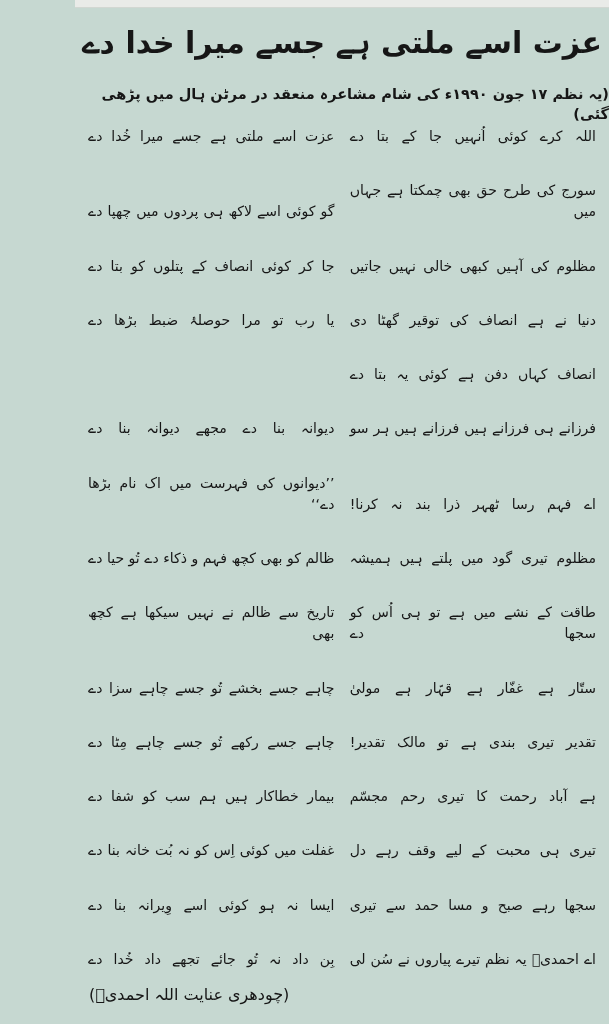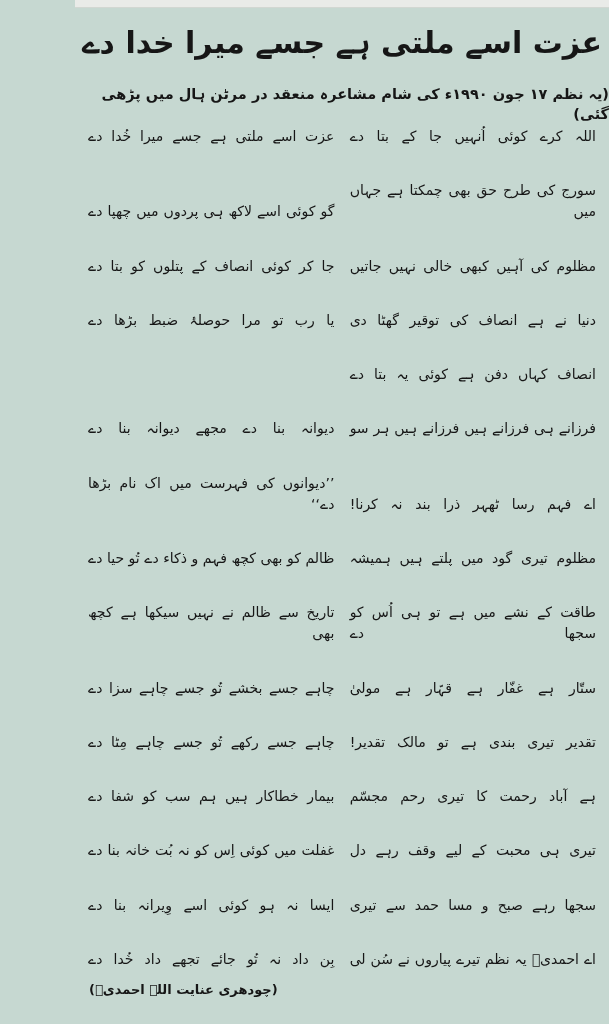--- a/index.html
+++ b/index.html
@@ -80,24 +80,24 @@
   .misra .inner {
     display: inline-block;
     width: 100%;
     text-align: justify;
     text-align-last: justify;
     white-space: normal;
   }
   .attribution {
     position: absolute;
     left: 14px;
-    bottom: 27px;
+    bottom: 20px;
     direction: rtl;
-    font-size: 13px;
-    font-weight: bold;
+    font-size: 16px;
+    font-weight: normal;
   }
 </style>
 </head>
 <body style="--bg: #c6d8d1; --strip: #e9ebe8; --ink: #161616;">
 
 <div class="page">
   <div class="top-strip"></div>
 
   <h1 class="title">عزت اسے ملتی ہے جسے میرا خدا دے</h1>
 

